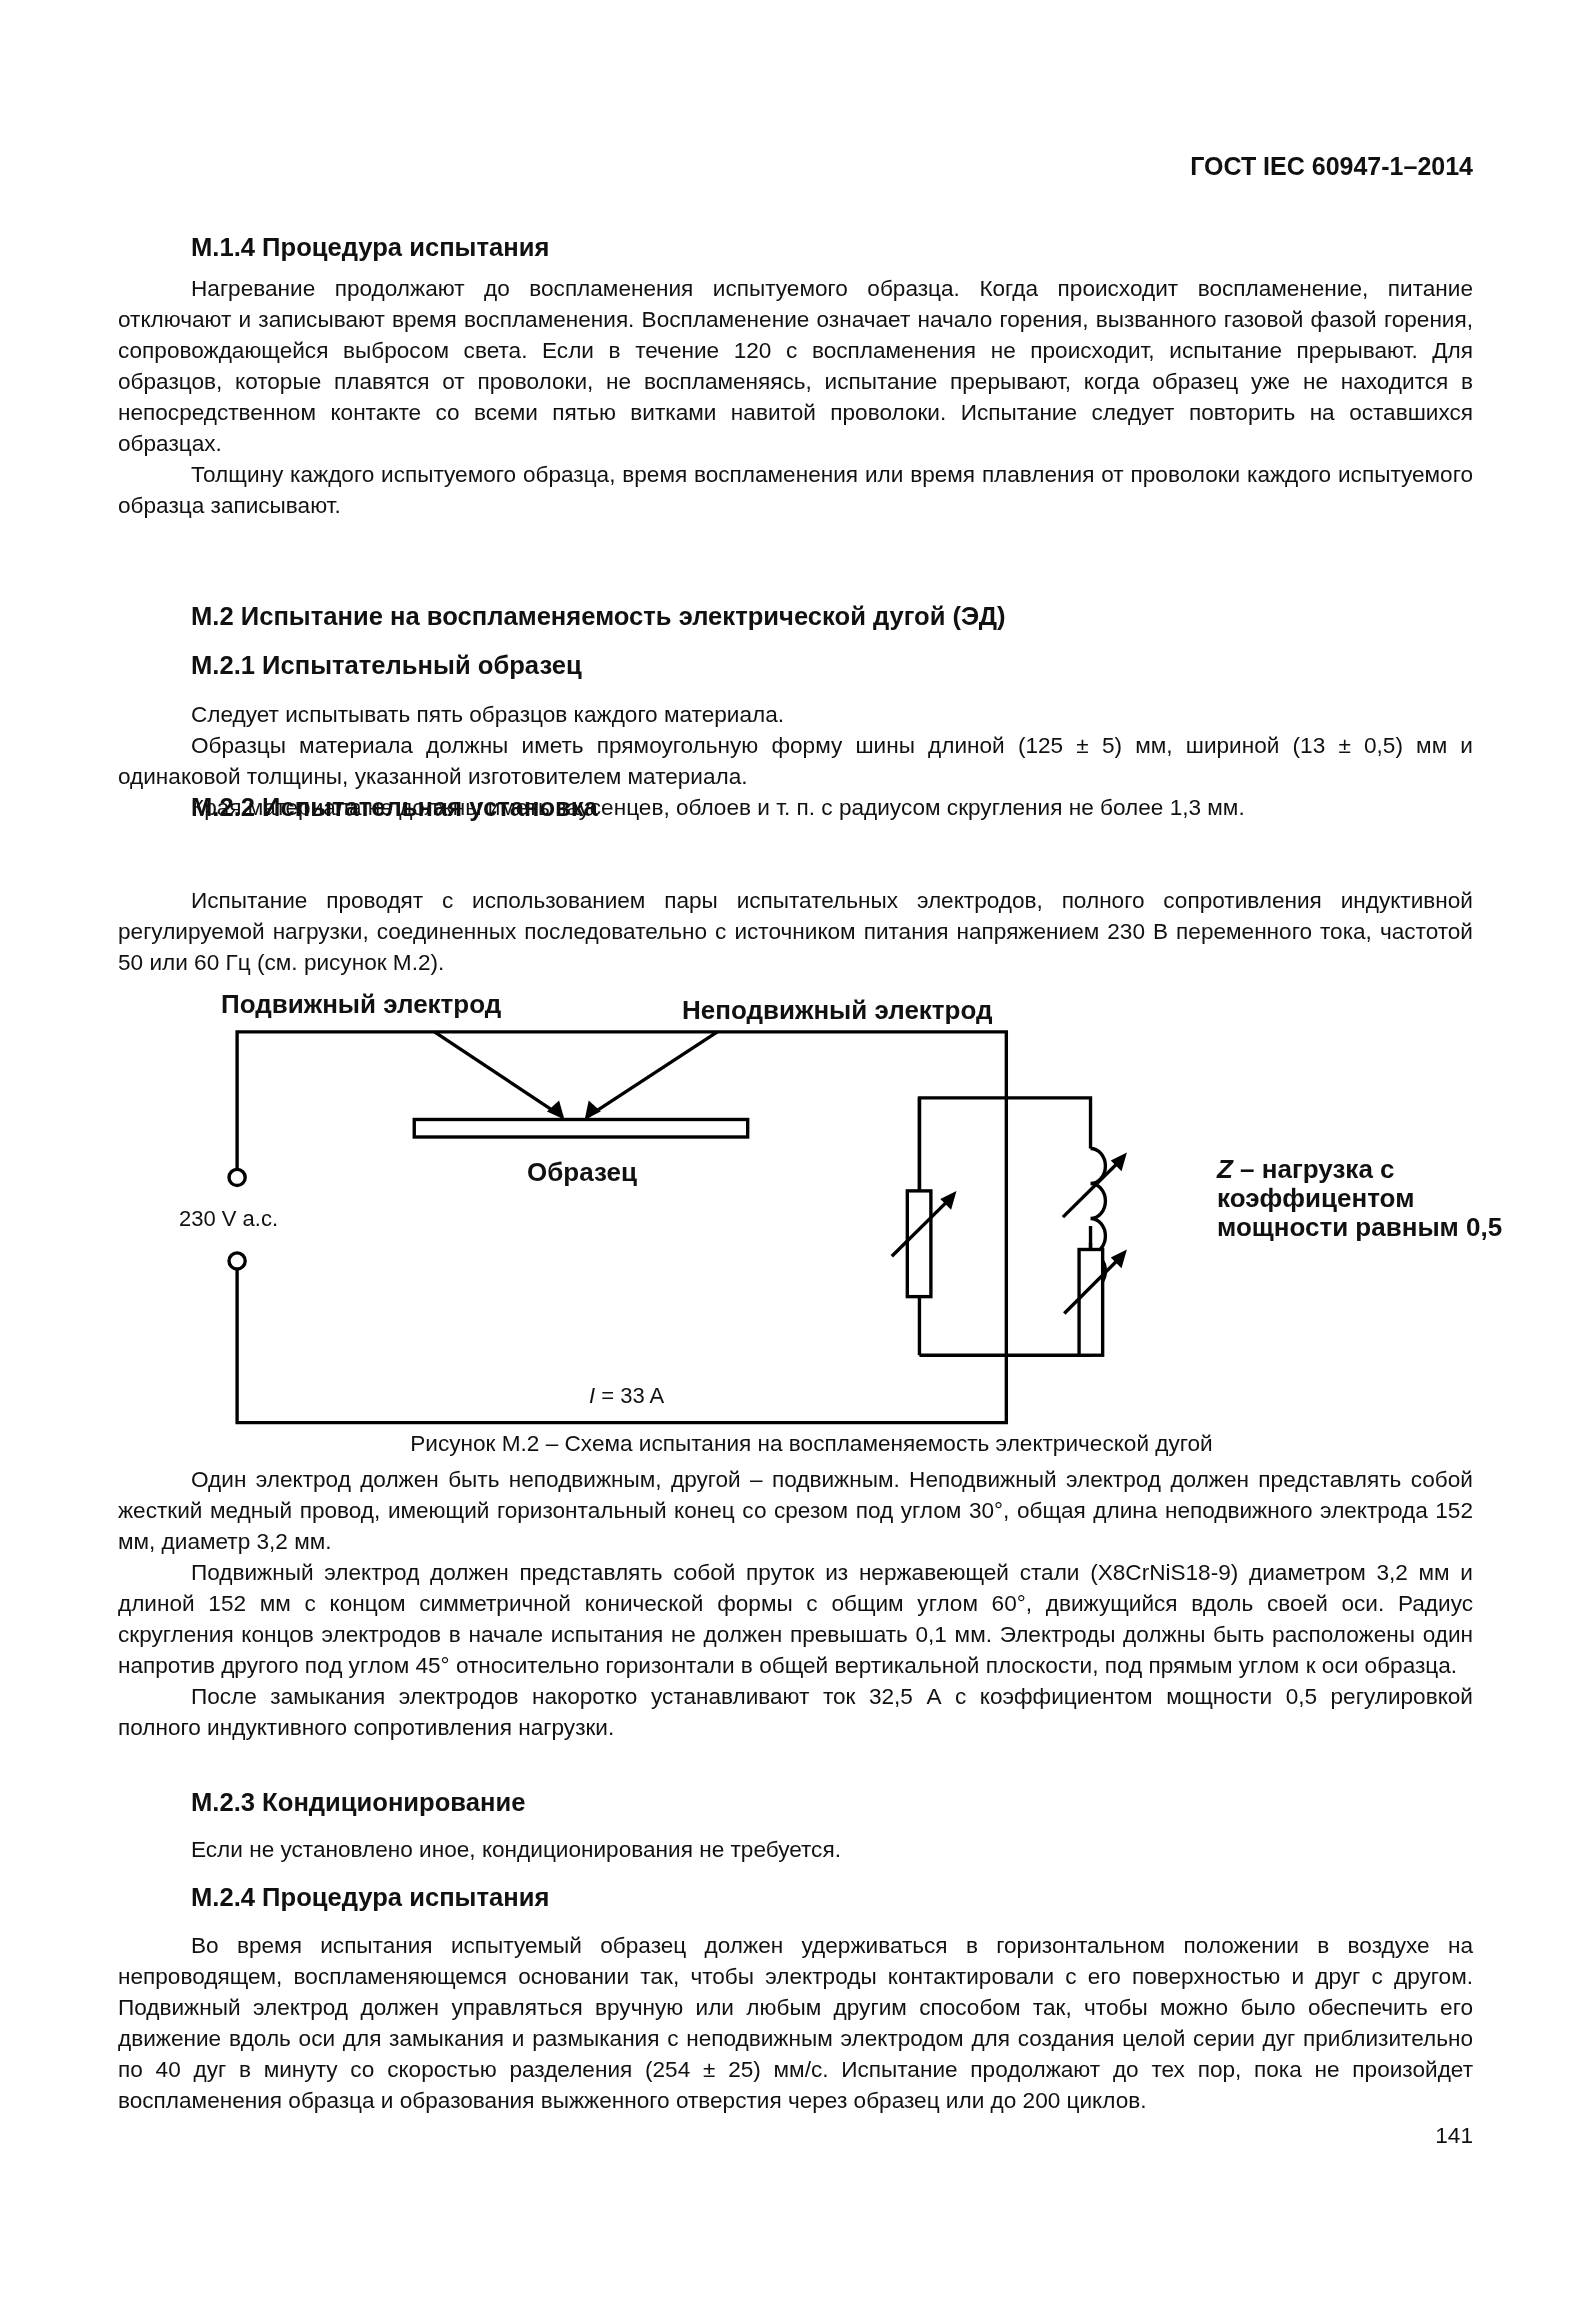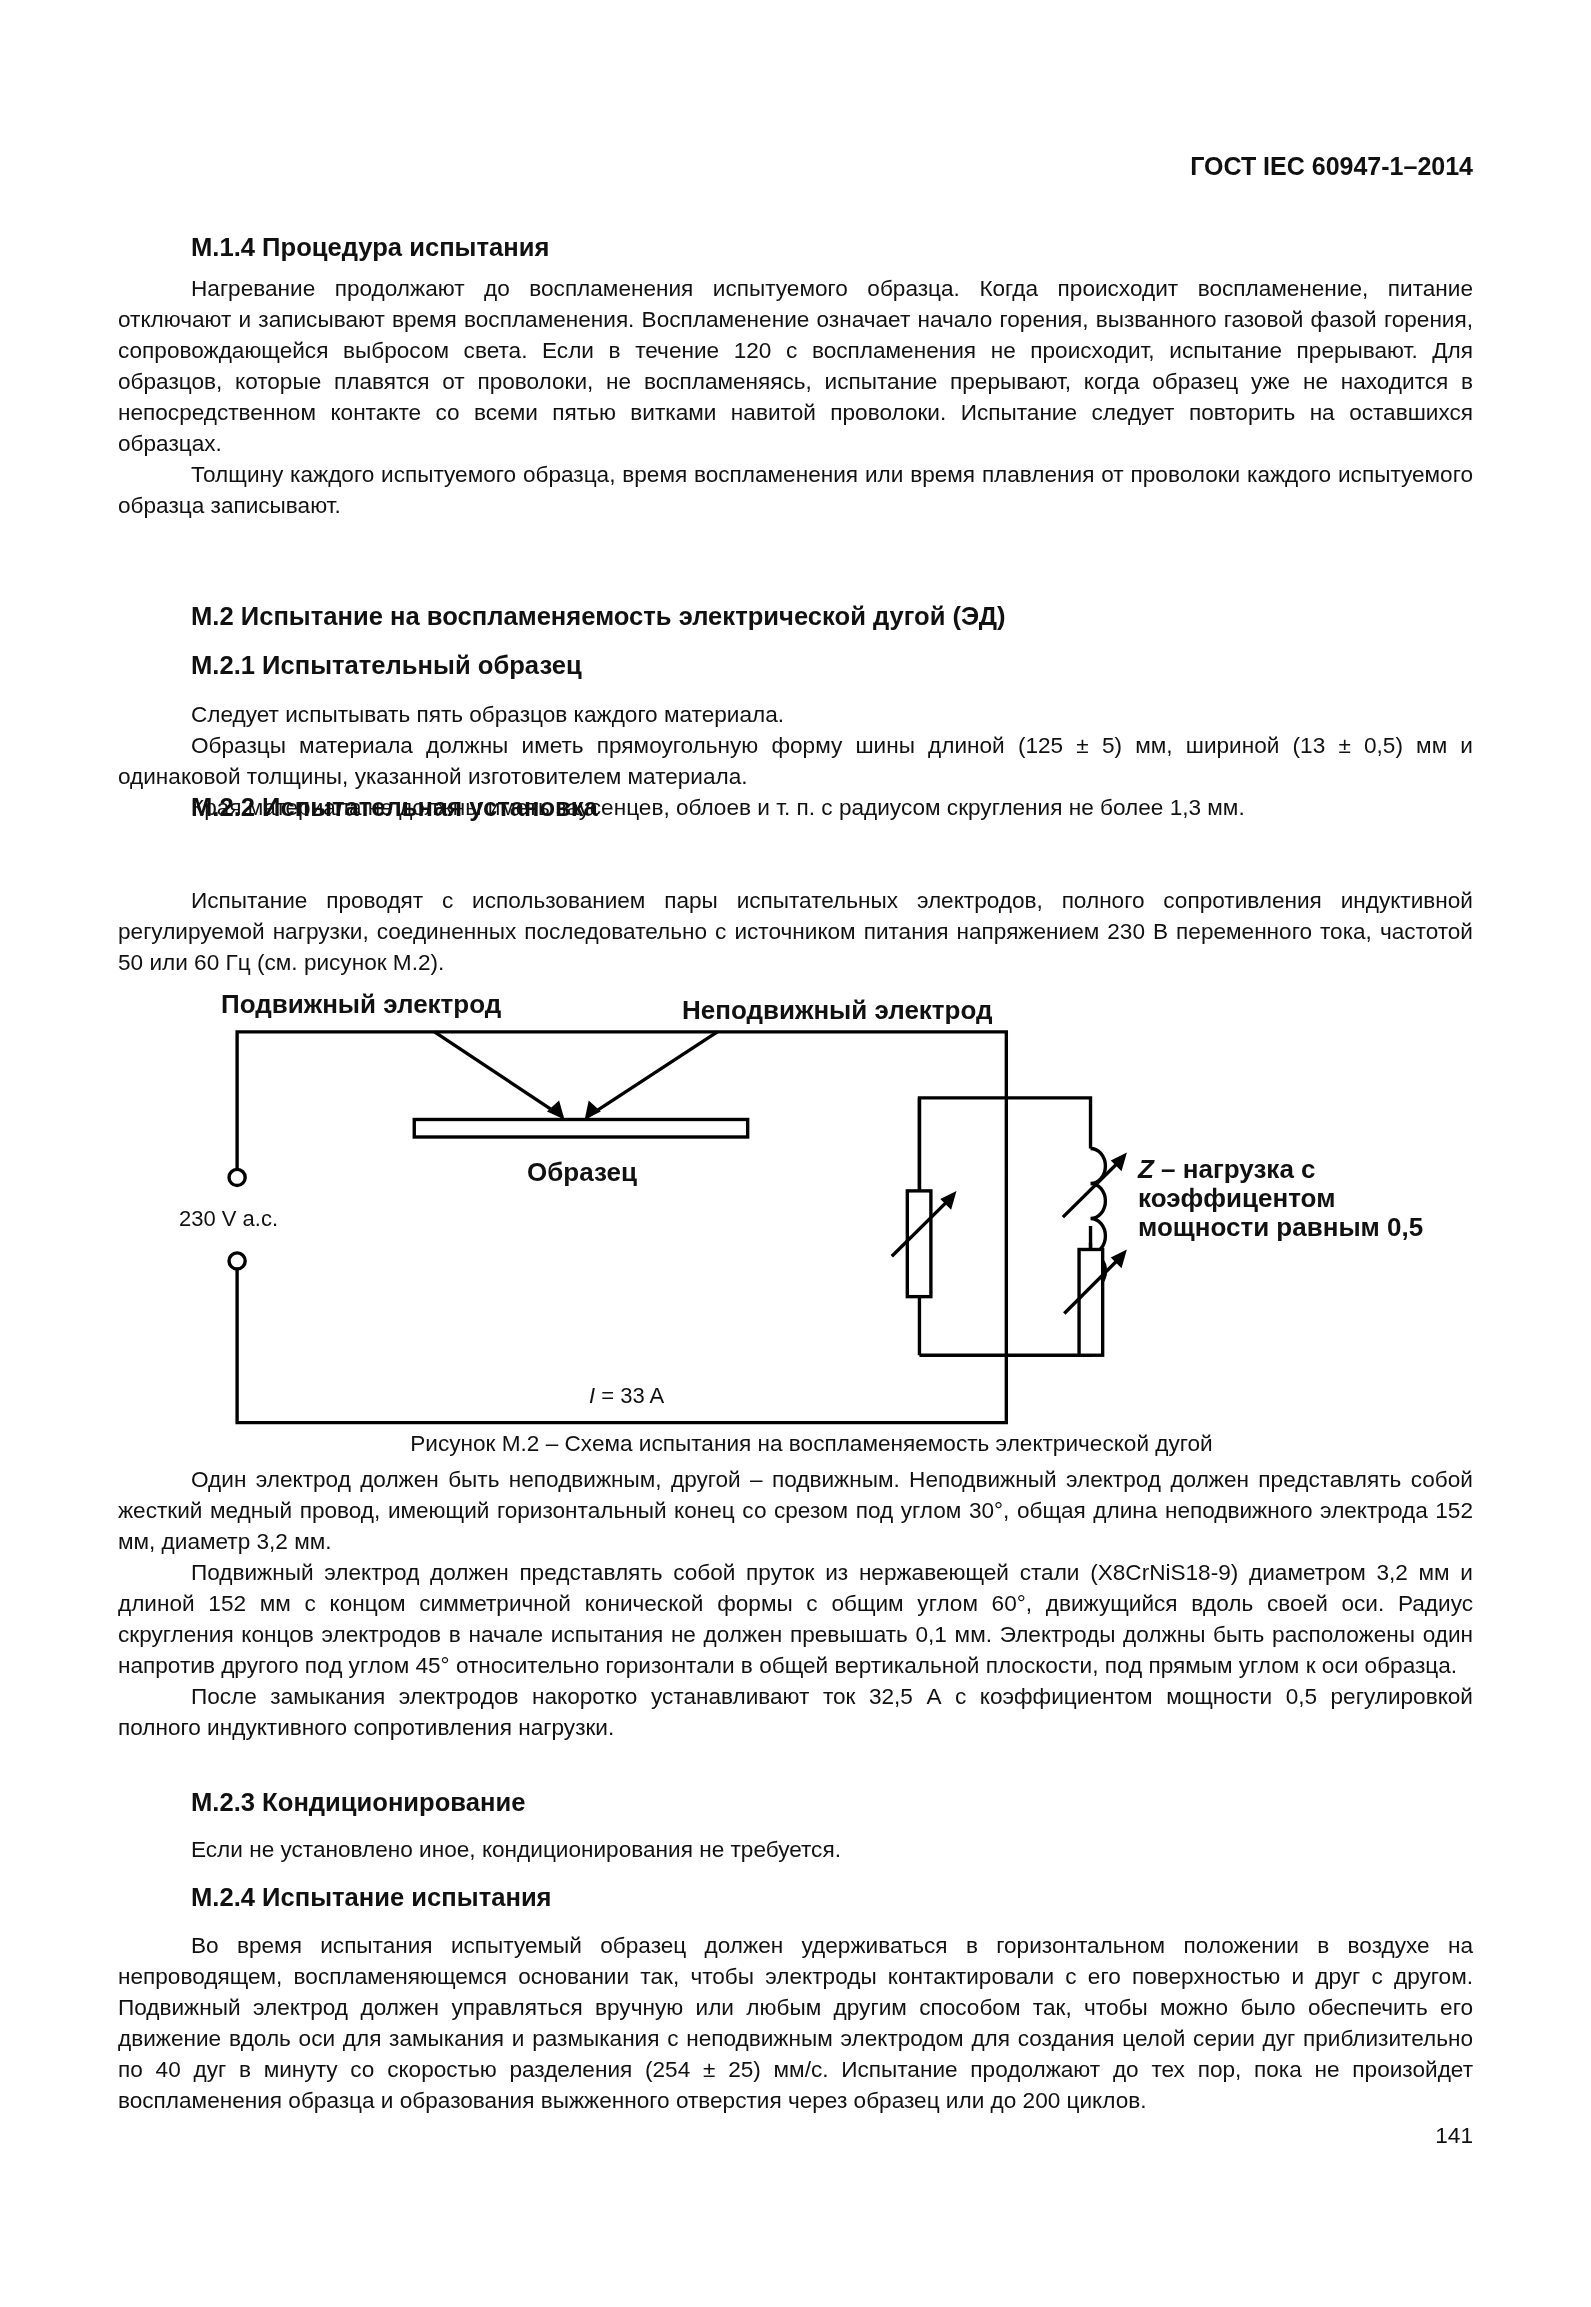--- a/index.html
+++ b/index.html
@@ -82,38 +82,38 @@
     <polygon points="1420,1768 1396,1780 1412,1796" fill="#000"></polygon>
     <polygon points="1673,1711 1649,1723 1665,1739" fill="#000"></polygon>
     <polygon points="1673,1855 1649,1867 1665,1883" fill="#000"></polygon>
   </svg>
 
   <div class="dlabel" style="left:221px; top:989px;">Подвижный электрод</div>
   <div class="dlabel" style="left:682px; top:995px;">Неподвижный электрод</div>
   <div class="dlabel" style="left:527px; top:1157px;">Образец</div>
   <div class="dtext" style="left:179px; top:1206px;">230 V a.c.</div>
   <div class="dtext" style="left:589px; top:1383px;"><i>I</i><span> = 33 A</span></div>
-  <div class="dlabel" style="left:1138px; top:1155px; line-height:29px;">
+  <div class="dlabel" style="left:1217px; top:1155px; line-height:29px;">
     <div><i>Z</i><span> – нагрузка с</span></div>
     <div>коэффицентом</div>
     <div>мощности равным 0,5</div>
   </div>
   <div class="cap" style="top:1431px;padding-left:16px;">Рисунок М.2 – Схема испытания на воспламеняемость электрической дугой</div>
 </div>
 
 <div class="p" style="top:1464px;">
   <span class="ind">Один электрод должен быть неподвижным, другой – подвижным. Неподвижный электрод должен представлять собой жесткий медный провод, имеющий горизонтальный конец со срезом под углом 30°, общая длина неподвижного электрода 152 мм, диаметр 3,2 мм.</span>
   <span class="ind">Подвижный электрод должен представлять собой пруток из нержавеющей стали (X8CrNiS18-9) диаметром 3,2 мм и длиной 152 мм с концом симметричной конической формы с общим углом 60°, движущийся вдоль своей оси. Радиус скругления концов электродов в начале испытания не должен превышать 0,1 мм. Электроды должны быть расположены один напротив другого под углом 45° относительно горизонтали в общей вертикальной плоскости, под прямым углом к оси образца.</span>
   <span class="ind">После замыкания электродов накоротко устанавливают ток 32,5 А с коэффициентом мощности 0,5 регулировкой полного индуктивного сопротивления нагрузки.</span>
 </div>
 
 <div class="h" style="top:1788px;">М.2.3 Кондиционирование</div>
 <div class="p" style="top:1834px;">
   <span class="ind">Если не установлено иное, кондиционирования не требуется.</span>
 </div>
 
-<div class="h" style="top:1883px;">М.2.4 Испытание испытания</div>
+<div class="h" style="top:1883px;">М.2.4 Процедура испытания</div>
 <div class="p" style="top:1930px;">
   <span class="ind">Во время испытания испытуемый образец должен удерживаться в горизонтальном положении в воздухе на непроводящем, воспламеняющемся основании так, чтобы электроды контактировали с его поверхностью и друг с другом. Подвижный электрод должен управляться вручную или любым другим способом так, чтобы можно было обеспечить его движение вдоль оси для замыкания и размыкания с неподвижным электродом для создания целой серии дуг приблизительно по 40 дуг в минуту со скоростью разделения (254 ± 25) мм/с. Испытание продолжают до тех пор, пока не произойдет воспламенения образца и образования выжженного отверстия через образец или до 200 циклов.</span>
 </div>
 
 <div class="pg" style="top:2123px;">141</div>
 
 
 </body></html>

